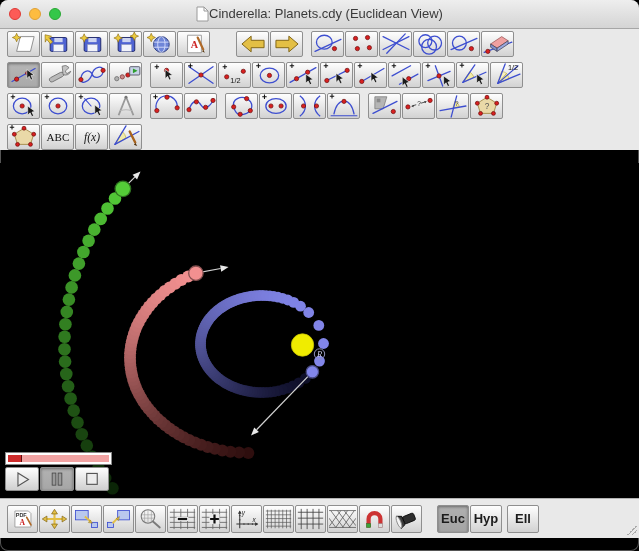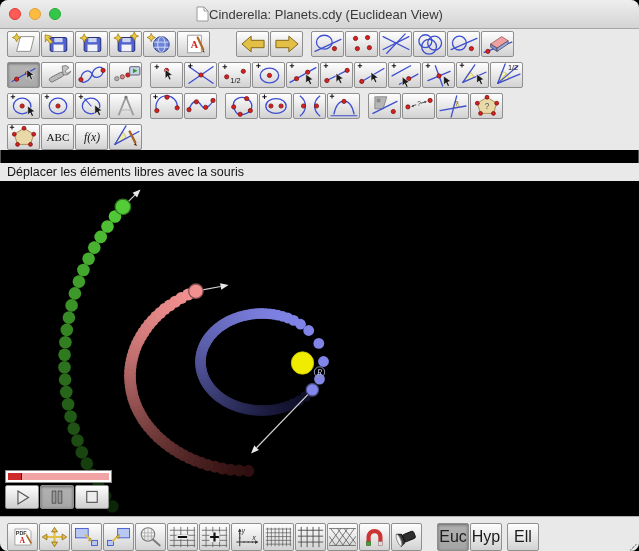--- a/index.html
+++ b/index.html
@@ -1,41 +1,41 @@
 <!DOCTYPE html>
 <html><head>
 <meta charset="utf-8">
 <style>
   html,body{margin:0;padding:0;background:#000;}
   body{font-family:"Liberation Sans",sans-serif;width:639px;height:551px;overflow:hidden;}
   .window{position:relative;width:639px;height:551px;border-radius:8px;overflow:hidden;background:#000;box-shadow:inset 0 0 0 1px #555;}
   .titlebar{height:28px;background:linear-gradient(#eeeeee,#d4d4d4);border-bottom:1px solid #a6a6a6;display:flex;align-items:center;position:relative;}
   .lights{position:absolute;left:9px;top:0;height:28px;display:flex;align-items:center;gap:8px;}
   .light{width:12px;height:12px;border-radius:50%;box-sizing:border-box;}
-  .title-wrap{margin:0 auto;display:flex;align-items:center;font-size:13px;color:#3a3a3a;}
+  .title-wrap{margin:0 auto;display:flex;font-size:13px;color:#3a3a3a;}
   .toolbar{background:#e9e9e9;padding:2px 0 0 7px;}
   .tb-row{display:flex;margin-bottom:5px;}
   .tb-row:last-child{margin-bottom:13px;}
   .tb-group{display:flex;gap:1px;margin-right:8px;}
   .tb-btn{width:33px;height:26px;background:linear-gradient(#fefefe,#d2d2d2);border:1px solid #8f8f8f;border-radius:2px;display:flex;align-items:center;justify-content:center;box-sizing:border-box;padding:0;}
   .tb-btn.pressed{background:linear-gradient(#b6b6b6,#a9a9a9);box-shadow:inset 0 1px 3px rgba(0,0,0,.4);}
   .icon{display:flex;align-items:center;justify-content:center;pointer-events:none;}
   .statusbar{background:#e9e9e9;height:18px;display:flex;align-items:center;padding-left:7px;font-size:12.5px;color:#141414;}
   .canvas{position:relative;width:639px;height:335px;background:#000;}
   #scene{position:absolute;left:0;top:0;}
   .playback{position:absolute;left:5px;top:289px;width:107px;}
   .pb-slider{height:13px;background:#fff;border:1px solid #8a8a8a;position:relative;box-sizing:border-box;margin-bottom:2px;}
   .pb-track{position:absolute;left:2px;top:2px;right:2px;bottom:2px;background:#f2a3a3;}
   .pb-fill{position:absolute;left:0;top:0;bottom:0;background:#ce2c2c;border-right:1px solid #5f0f0f;}
   .pb-buttons{display:flex;gap:1px;}
   .pb-btn{width:34px;height:24px;background:linear-gradient(#fdfdfd,#cfcfcf);border:1px solid #8f8f8f;border-radius:2px;display:flex;align-items:center;justify-content:center;box-sizing:border-box;padding:0;}
   .pb-btn.pressed{background:linear-gradient(#b2b2b2,#a6a6a6);box-shadow:inset 0 1px 3px rgba(0,0,0,.4);}
   .bottombar{position:relative;width:639px;height:40px;background:#e9e9e9;border-top:1px solid #b3b3b3;display:flex;align-items:center;padding-left:7px;box-sizing:border-box;}
   .bb-btn{width:31px;height:28px;background:linear-gradient(#fefefe,#d2d2d2);border:1px solid #8f8f8f;border-radius:2px;display:flex;align-items:center;justify-content:center;box-sizing:border-box;margin-right:1px;padding:0;}
-  .mode-btn{width:32px;height:28px;background:linear-gradient(#fefefe,#d2d2d2);border:1px solid #8f8f8f;border-radius:2px;display:flex;align-items:center;justify-content:center;box-sizing:border-box;margin-right:1px;font-size:16px;color:#1c1c1c;}
+  .mode-btn{width:32px;height:28px;background:linear-gradient(#fefefe,#d2d2d2);border:1px solid #8f8f8f;border-radius:2px;display:flex;align-items:center;justify-content:center;box-sizing:border-box;margin-right:1px;font-size:13px;color:#1c1c1c;font-weight:bold;}
   .mode-btn.pressed{background:linear-gradient(#b0b0b0,#a4a4a4);box-shadow:inset 0 1px 3px rgba(0,0,0,.4);}
   .mode-gap{width:14px;}
   .mode-gap2{width:4px;}
   .grip{position:absolute;right:2px;bottom:3px;width:10px;height:10px;background:
     linear-gradient(135deg,transparent 50%,#aaa 50%,#aaa 58%,transparent 58%,transparent 72%,#aaa 72%,#aaa 80%,transparent 80%);}
 </style>
 </head>
 <body>
 
 <div class="window">
@@ -544,23 +544,20 @@
                 <line x1="4" y1="21" x2="16" y2="1" stroke="#3d4ed0" stroke-width="1.4" stroke-linecap="round"></line>
                 <path d="M20 7 l6 12" stroke="#a8641e" stroke-width="2.6" stroke-linecap="round"></path>
                 <path d="M26.3 19.4 l1.8 3.4 -3.6 -1.5 z" fill="#4d2d08"></path>
               </svg>
             </span>
           </button>
         </div>
       </div>
     </div>
 
-  <div class="statusbar">
-    <span>Déplacer les éléments libres avec la souris</span>
-  </div>
 
   <div class="canvas">
     <svg id="scene" width="639" height="335">
         <rect x="0" y="0" width="639" height="335" fill="#000000"></rect>
         <g>
           <circle cx="112.4" cy="325.2" r="6.3" fill="rgb(11,37,7)" stroke="rgb(NaN,NaN,1)" stroke-width="1"></circle>
           <circle cx="105.2" cy="315.1" r="6.3" fill="rgb(14,44,9)" stroke="rgb(NaN,NaN,2)" stroke-width="1"></circle>
           <circle cx="98.5" cy="304.6" r="6.3" fill="rgb(16,50,11)" stroke="rgb(NaN,NaN,4)" stroke-width="1"></circle>
           <circle cx="92.4" cy="293.7" r="6.3" fill="rgb(19,57,13)" stroke="rgb(NaN,NaN,5)" stroke-width="1"></circle>
           <circle cx="86.8" cy="282.6" r="6.3" fill="rgb(22,63,14)" stroke="rgb(NaN,NaN,1)" stroke-width="1"></circle>

